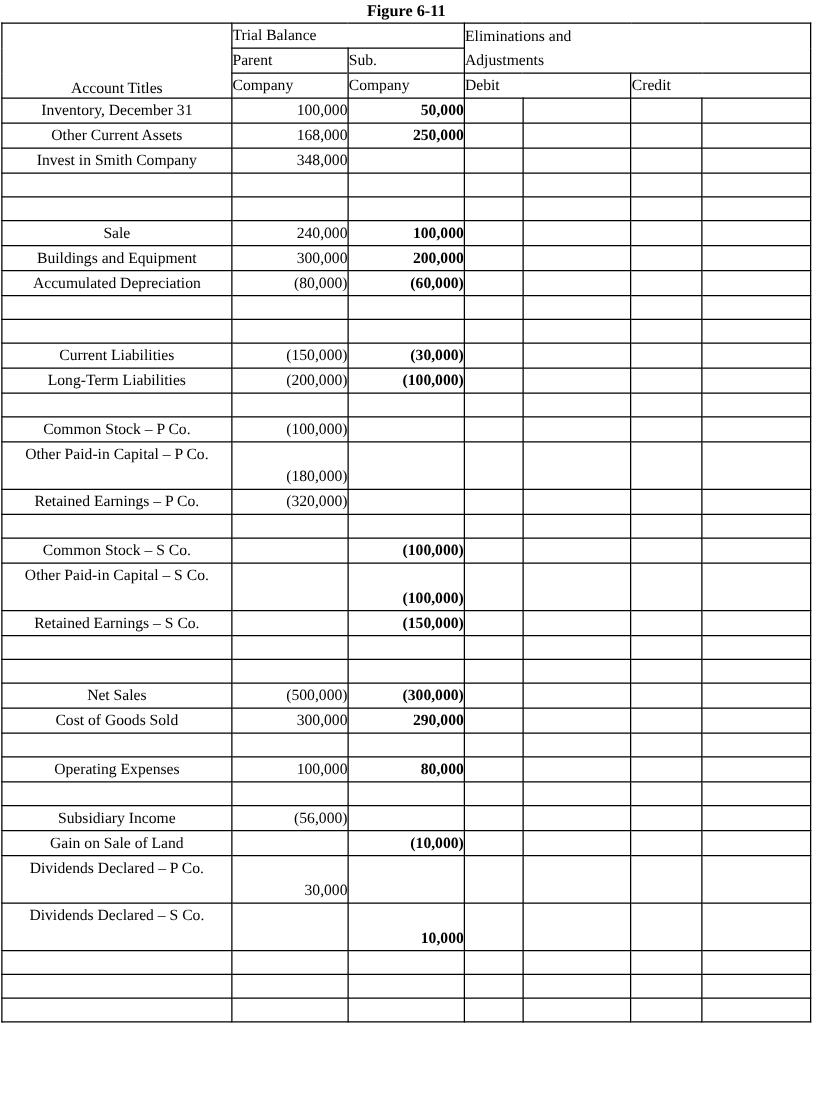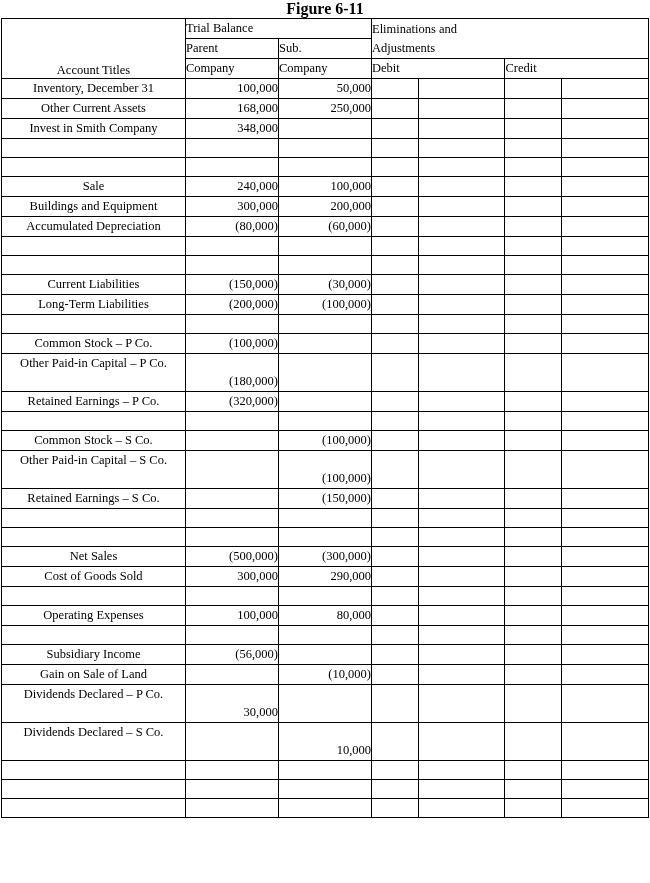--- a/index.html
+++ b/index.html
@@ -11,21 +11,21 @@
     width: 650px;
     height: 883px;
     font-family: "Liberation Serif", "DejaVu Serif", serif;
     color: #000000;
     overflow: hidden;
   }
 
   #figure-title {
     text-align: center;
     font-weight: bold;
-    font-size: 16px;
+    font-size: 13px;
     line-height: 18px;
     height: 18px;
     font-family: "Liberation Serif", "DejaVu Serif", serif;
   }
 
   table.worksheet {
     border-collapse: collapse;
     table-layout: fixed;
     width: 648px;
     margin: 0 0 0 1px;
@@ -116,21 +116,21 @@
     border-bottom: 3px solid #000;
     border-right: 3px solid #000;
     margin-top: 16px;
   }
 
   
   td.e-narrow { border-left: 3px solid #000; border-right: 1px solid #000; }
   td.e-wide   { border-right: 3px solid #000; }
 
   td.tb-parent { border-left: 1px solid #000; border-right: 1px solid #000; }
-  td.tb-sub    { border-right: 3px solid #000; }
+  td.tb-sub    { border-right: 3px solid #000; font-weight: bold; }
 
   .lastrow td { border-bottom: 3px solid #000; }
 </style>
 </head>
 <body>
 
 <div id="figure-title">Figure 6-11</div>
 
 <table class="worksheet">
   <colgroup>

